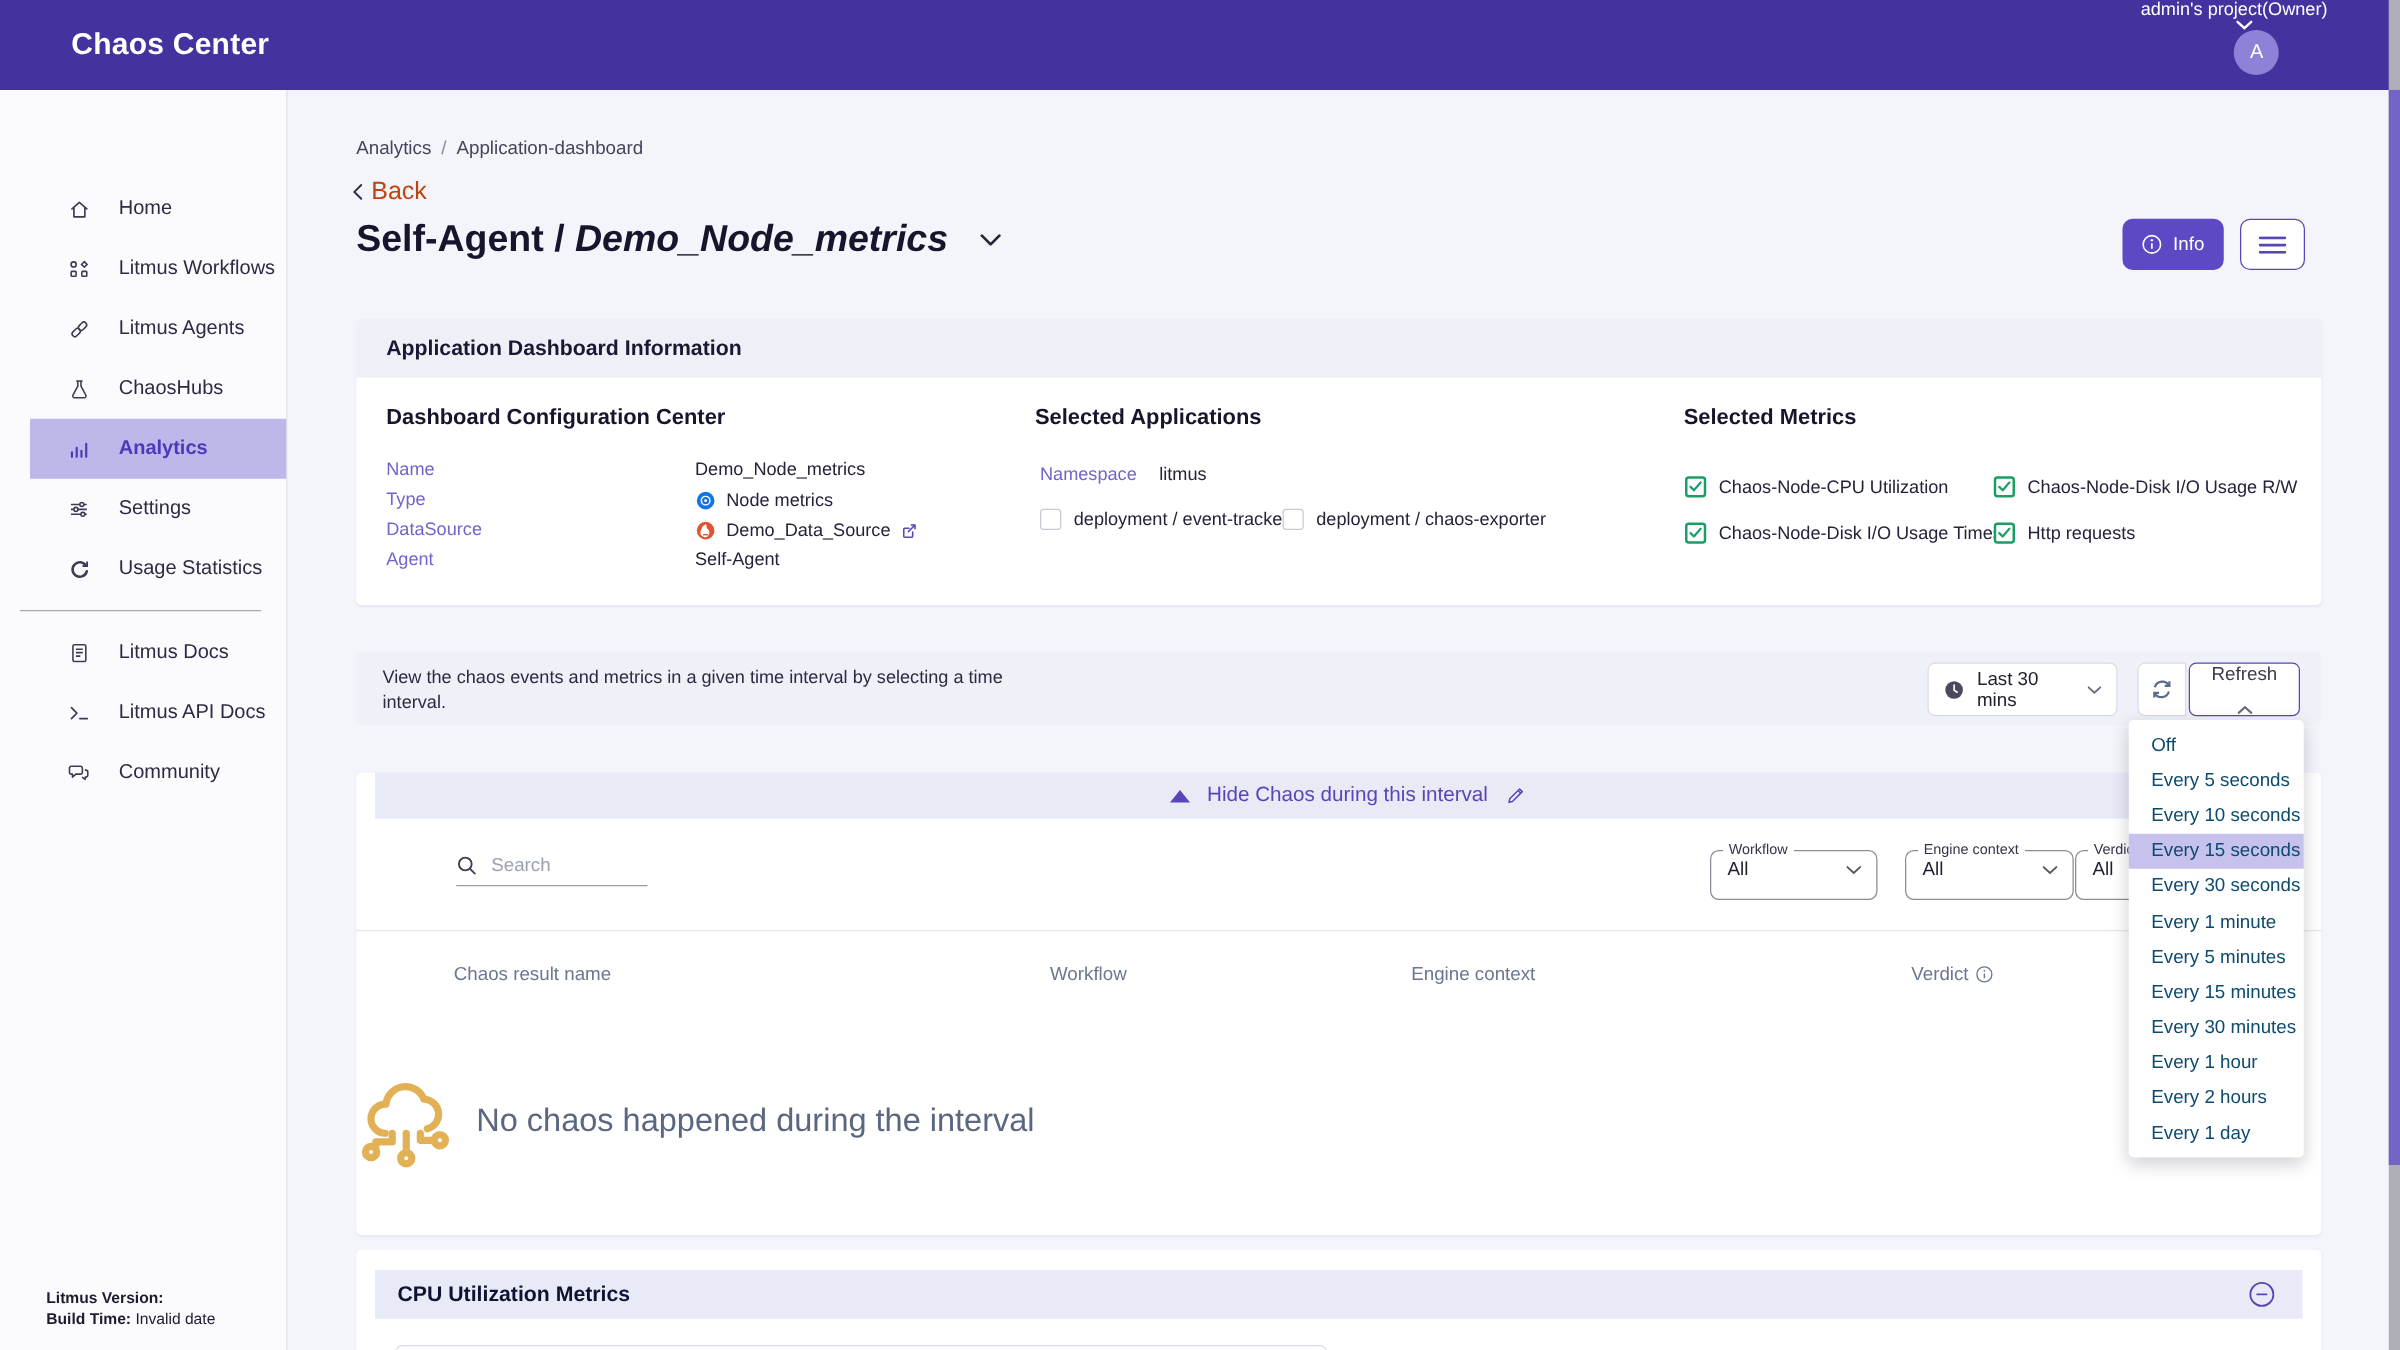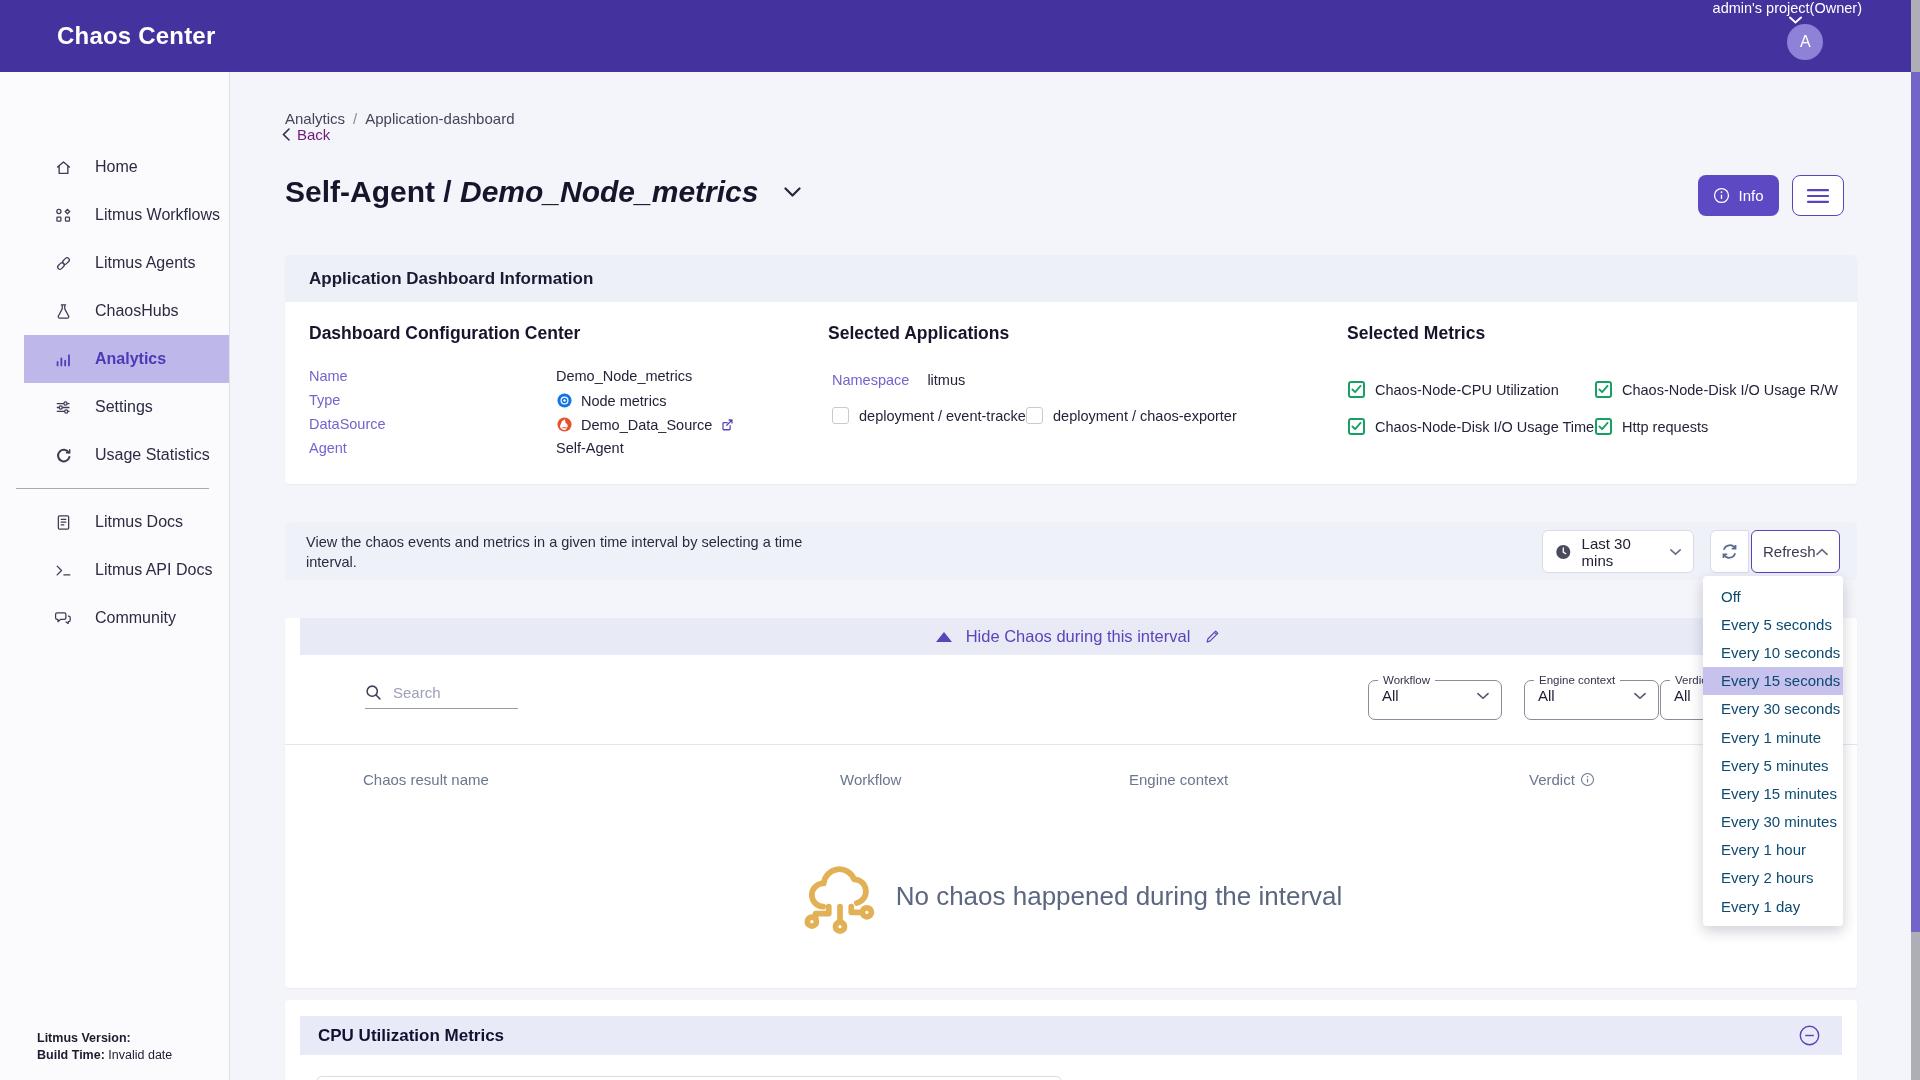--- a/index.html
+++ b/index.html
@@ -30,22 +30,22 @@
   .side-version { position:absolute; left:37px; bottom:16px; font-size:12.5px; color:#1c1c30; line-height:17px; }
   .side-version b { font-weight:700; }
 
   
   .main { position:absolute; left:230px; top:72px; width:1690px; height:1008px; }
   .abs { position:absolute; }
 
   .breadcrumb { left:55px; top:38px; font-size:15px; color:#4a4a60; display:flex; gap:8px; }
   .crumb { color:#44445a; cursor:pointer; }
   .crumb-sep { color:#8a8a9a; }
-  .back-row { left:52px; top:54px; display:flex; align-items:center; gap:7px; color:#701a75;
-    font-size:15px; cursor:pointer; }
+  .back-row { left:52px; top:70px; display:flex; align-items:center; gap:7px; color:#c2410c;
+    font-size:20px; cursor:pointer; }
   .title-row { left:55px; top:103px; display:flex; align-items:center; }
   .page-title { font-size:30px; color:#15152c; font-weight:700; }
   .page-title .ital { font-style:italic; font-weight:600; }
   .title-caret { margin-left:26px; cursor:pointer; }
 
   .info-btn { left:1468px; top:103px; width:81px; height:41px; background:#5d49c4; border-radius:8px;
     display:flex; align-items:center; justify-content:center; gap:8px; color:#fff; font-size:15px; cursor:pointer; }
   .menu-btn { left:1562px; top:103px; width:52px; height:41px; background:#fff; border:1.5px solid #5b44ba;
     border-radius:8px; display:flex; align-items:center; justify-content:center; cursor:pointer; }
 
@@ -66,21 +66,21 @@
 
   
   .time-panel { left:55px; top:450px; width:1572px; height:58px; background:#eff1f9; border-radius:4px; }
   .time-desc { position:absolute; left:21px; top:10px; width:540px; font-size:14.5px; color:#2b2b40; line-height:20px; }
   .select-box { position:absolute; background:#fff; border:1px solid #d9dce7; border-radius:6px;
     display:flex; align-items:center; cursor:pointer; }
   .range-sel { left:1257px; top:8px; width:152px; height:43px; padding:0 12px; gap:10px;
     font-size:15px; color:#21212f; }
   .refresh-ic-box { left:1425px; top:8px; width:39px; height:43px; justify-content:center; border-radius:6px 0 0 6px; }
   .refresh-sel { left:1466px; top:8px; width:89px; height:43px; padding:0 11px; justify-content:space-between;
-    border:1.5px solid #5b44ba; font-size:15px; color:#3a3a4e; }
+    border:1.5px solid #5b44ba; font-size:15px; color:#3a3a4e;flex-direction:column; }
 
   
   .dropdown { left:1473px; top:504px; width:140px; background:#fff; border-radius:4px; z-index:40;
     box-shadow:0 5px 14px rgba(30,30,70,.22); padding:6px 0; }
   .dd-item { height:28.2px; display:flex; align-items:center; padding-left:18px; font-size:15px;
     color:#0c4a6e; cursor:pointer; white-space:nowrap; }
   .dd-item.selected { background:#c7c1ee; }
 
   
   .chaos-card { left:55px; top:546px; width:1572px; height:370px; }
@@ -95,21 +95,21 @@
     background:transparent; font-family:inherit; }
   .search-wrap input::placeholder { color:#9ba1b5; }
   .fieldset { position:absolute; top:56px; height:46px; border:1px solid #8b8b99; border-radius:7px;
     background:#fff; }
   .fieldset legend { margin-left:9px; padding:0 5px; font-size:11.5px; color:#33334a; }
   .fieldset .fval { display:flex; align-items:center; justify-content:space-between; padding:1px 12px 0 13px;
     font-size:15px; color:#1d1d33; }
   .table-divider { position:absolute; left:0; top:126px; width:1572px; height:1px; background:#e4e6ef; }
   .th { position:absolute; top:153px; font-size:15px; color:#6b7690; display:flex; align-items:center; gap:5px; }
   .empty-state { position:absolute; left:0; top:238px; width:1572px; display:flex; align-items:center;
-    justify-content:center; gap:16px; }
+    gap:16px; }
   .empty-text { font-size:26px; color:#5b6780; }
 
   
   .cpu-card { left:55px; top:928px; width:1572px; height:170px; }
   .cpu-bar { position:absolute; left:15px; top:16px; width:1542px; height:39px; background:#e8ebf7;
     display:flex; align-items:center; justify-content:space-between; padding:0 21px 0 18px; }
   .cpu-title { font-size:17px; font-weight:700; color:#111132; }
   .cpu-inner-box { position:absolute; left:31px; top:76px; width:746px; height:40px;
     border:1px solid #d9dce7; border-radius:6px 6px 0 0; background:#fff; }
 

